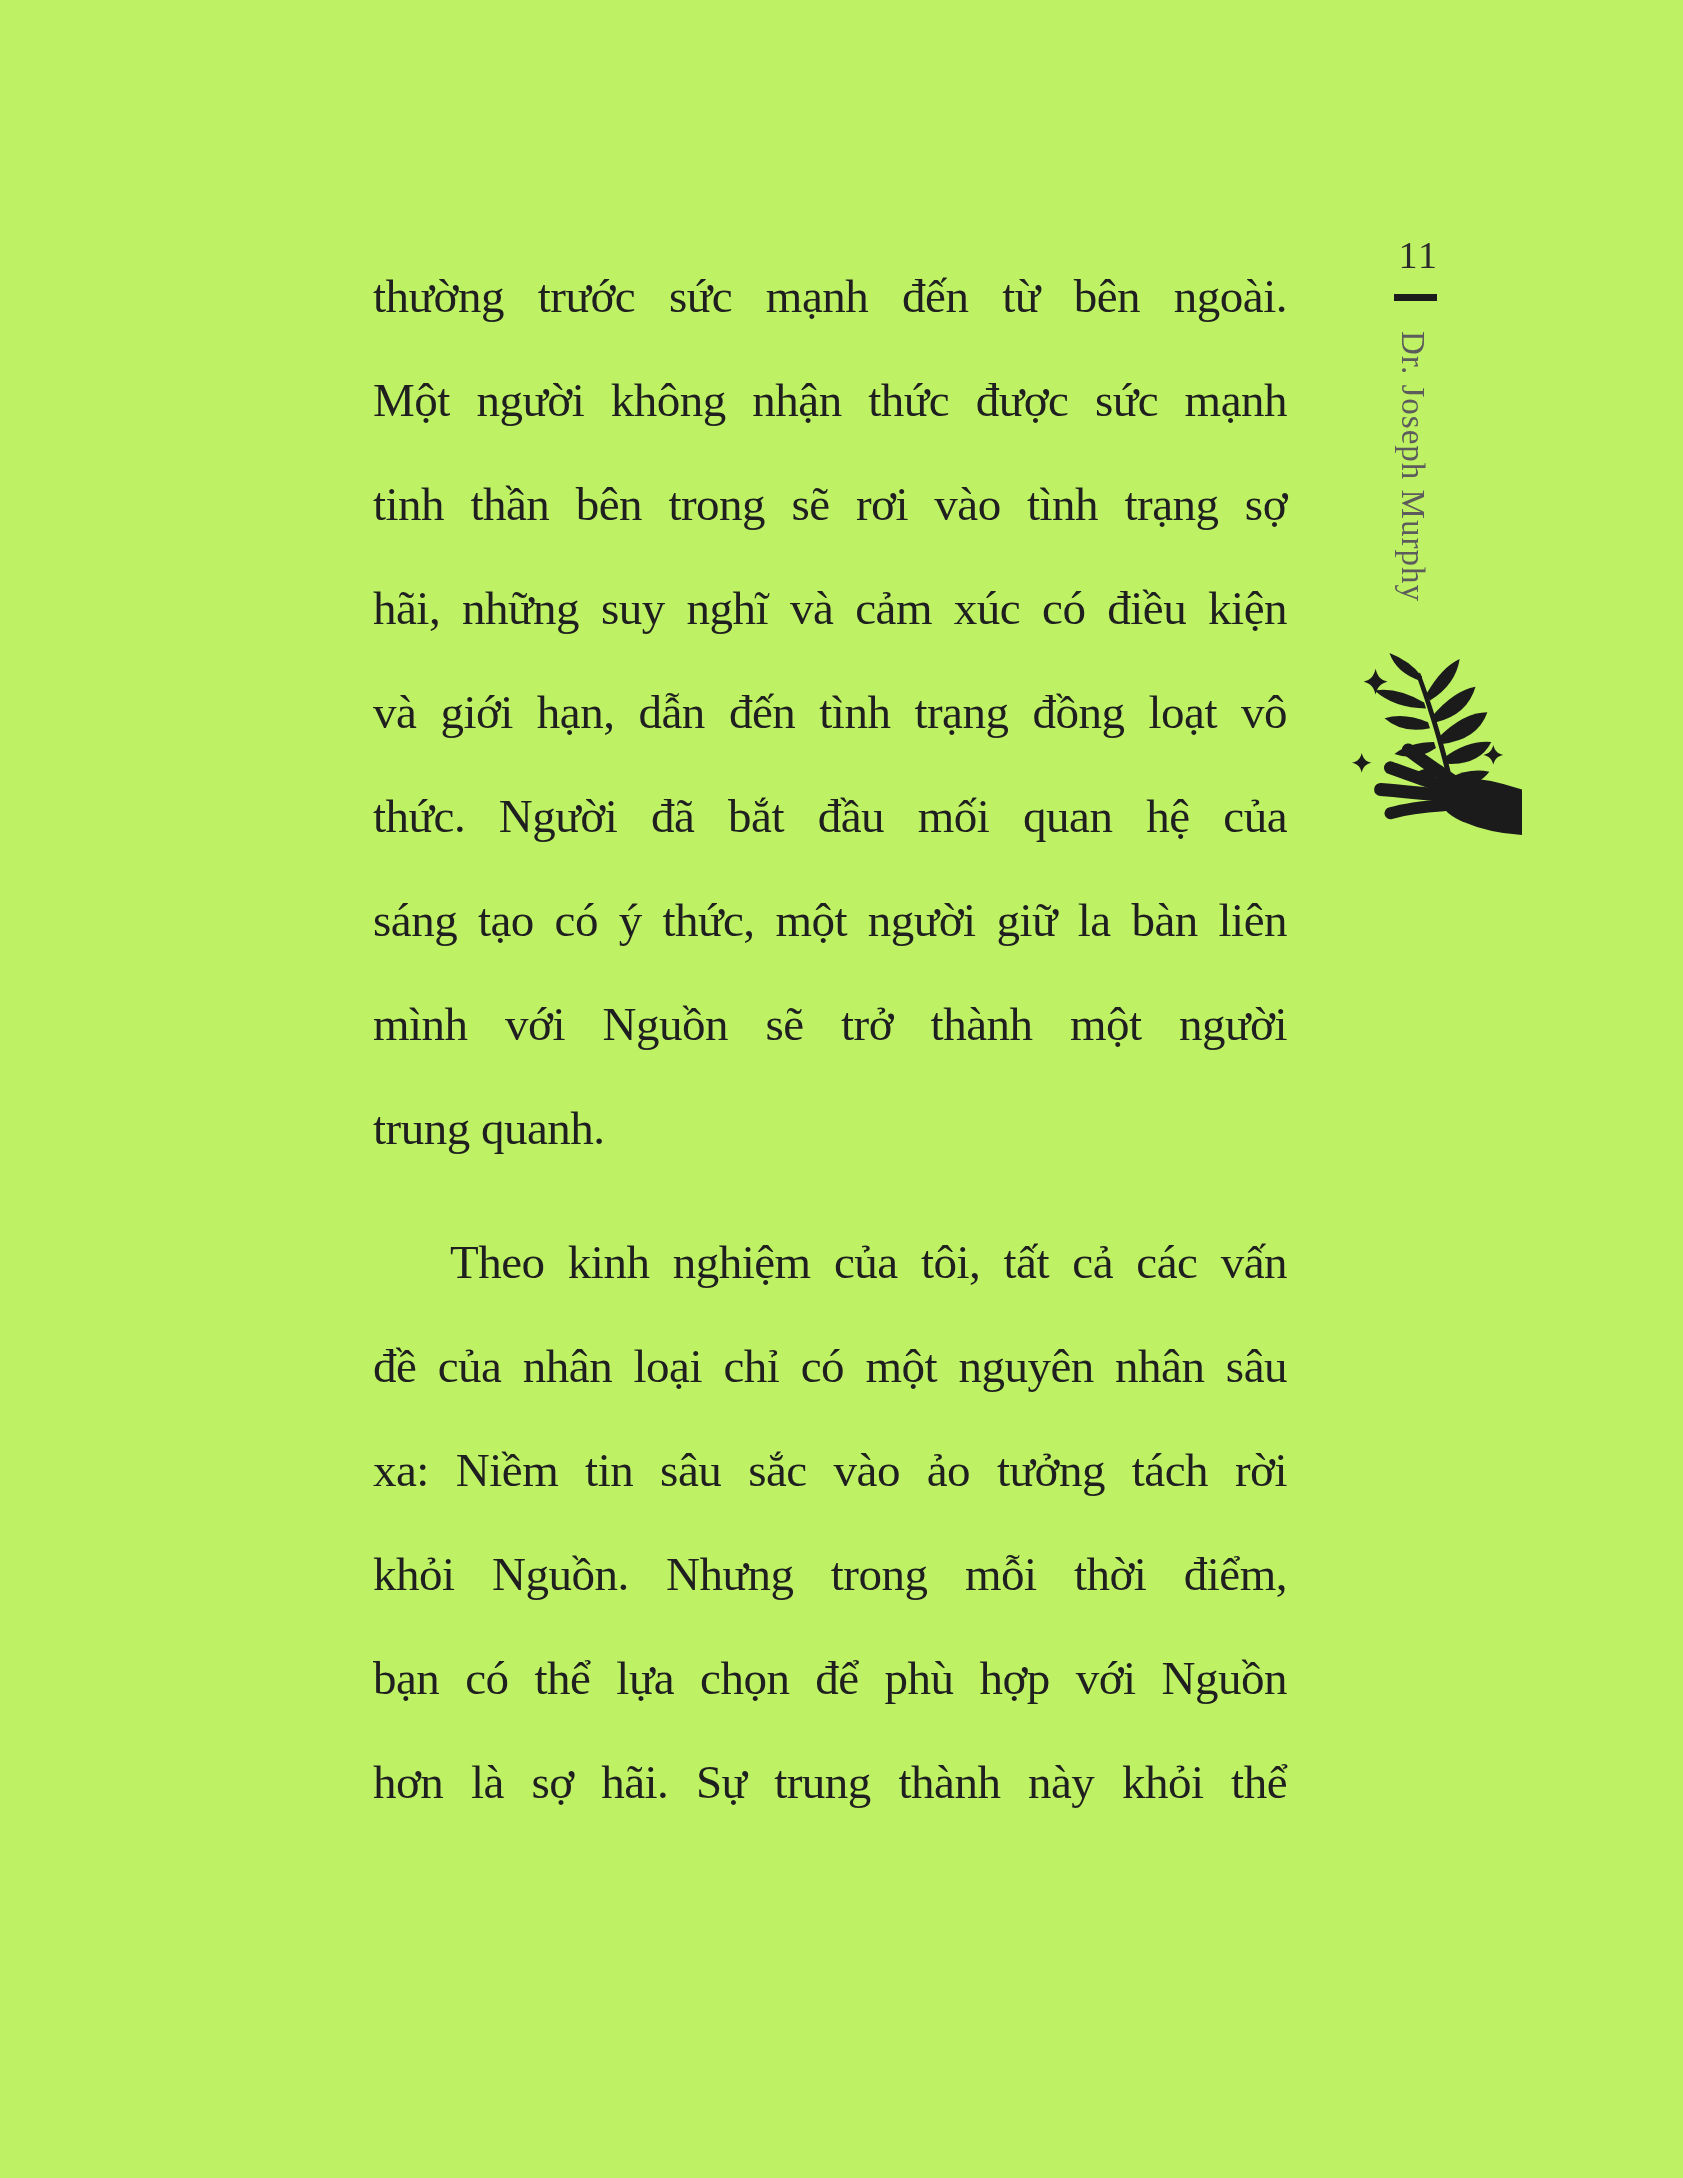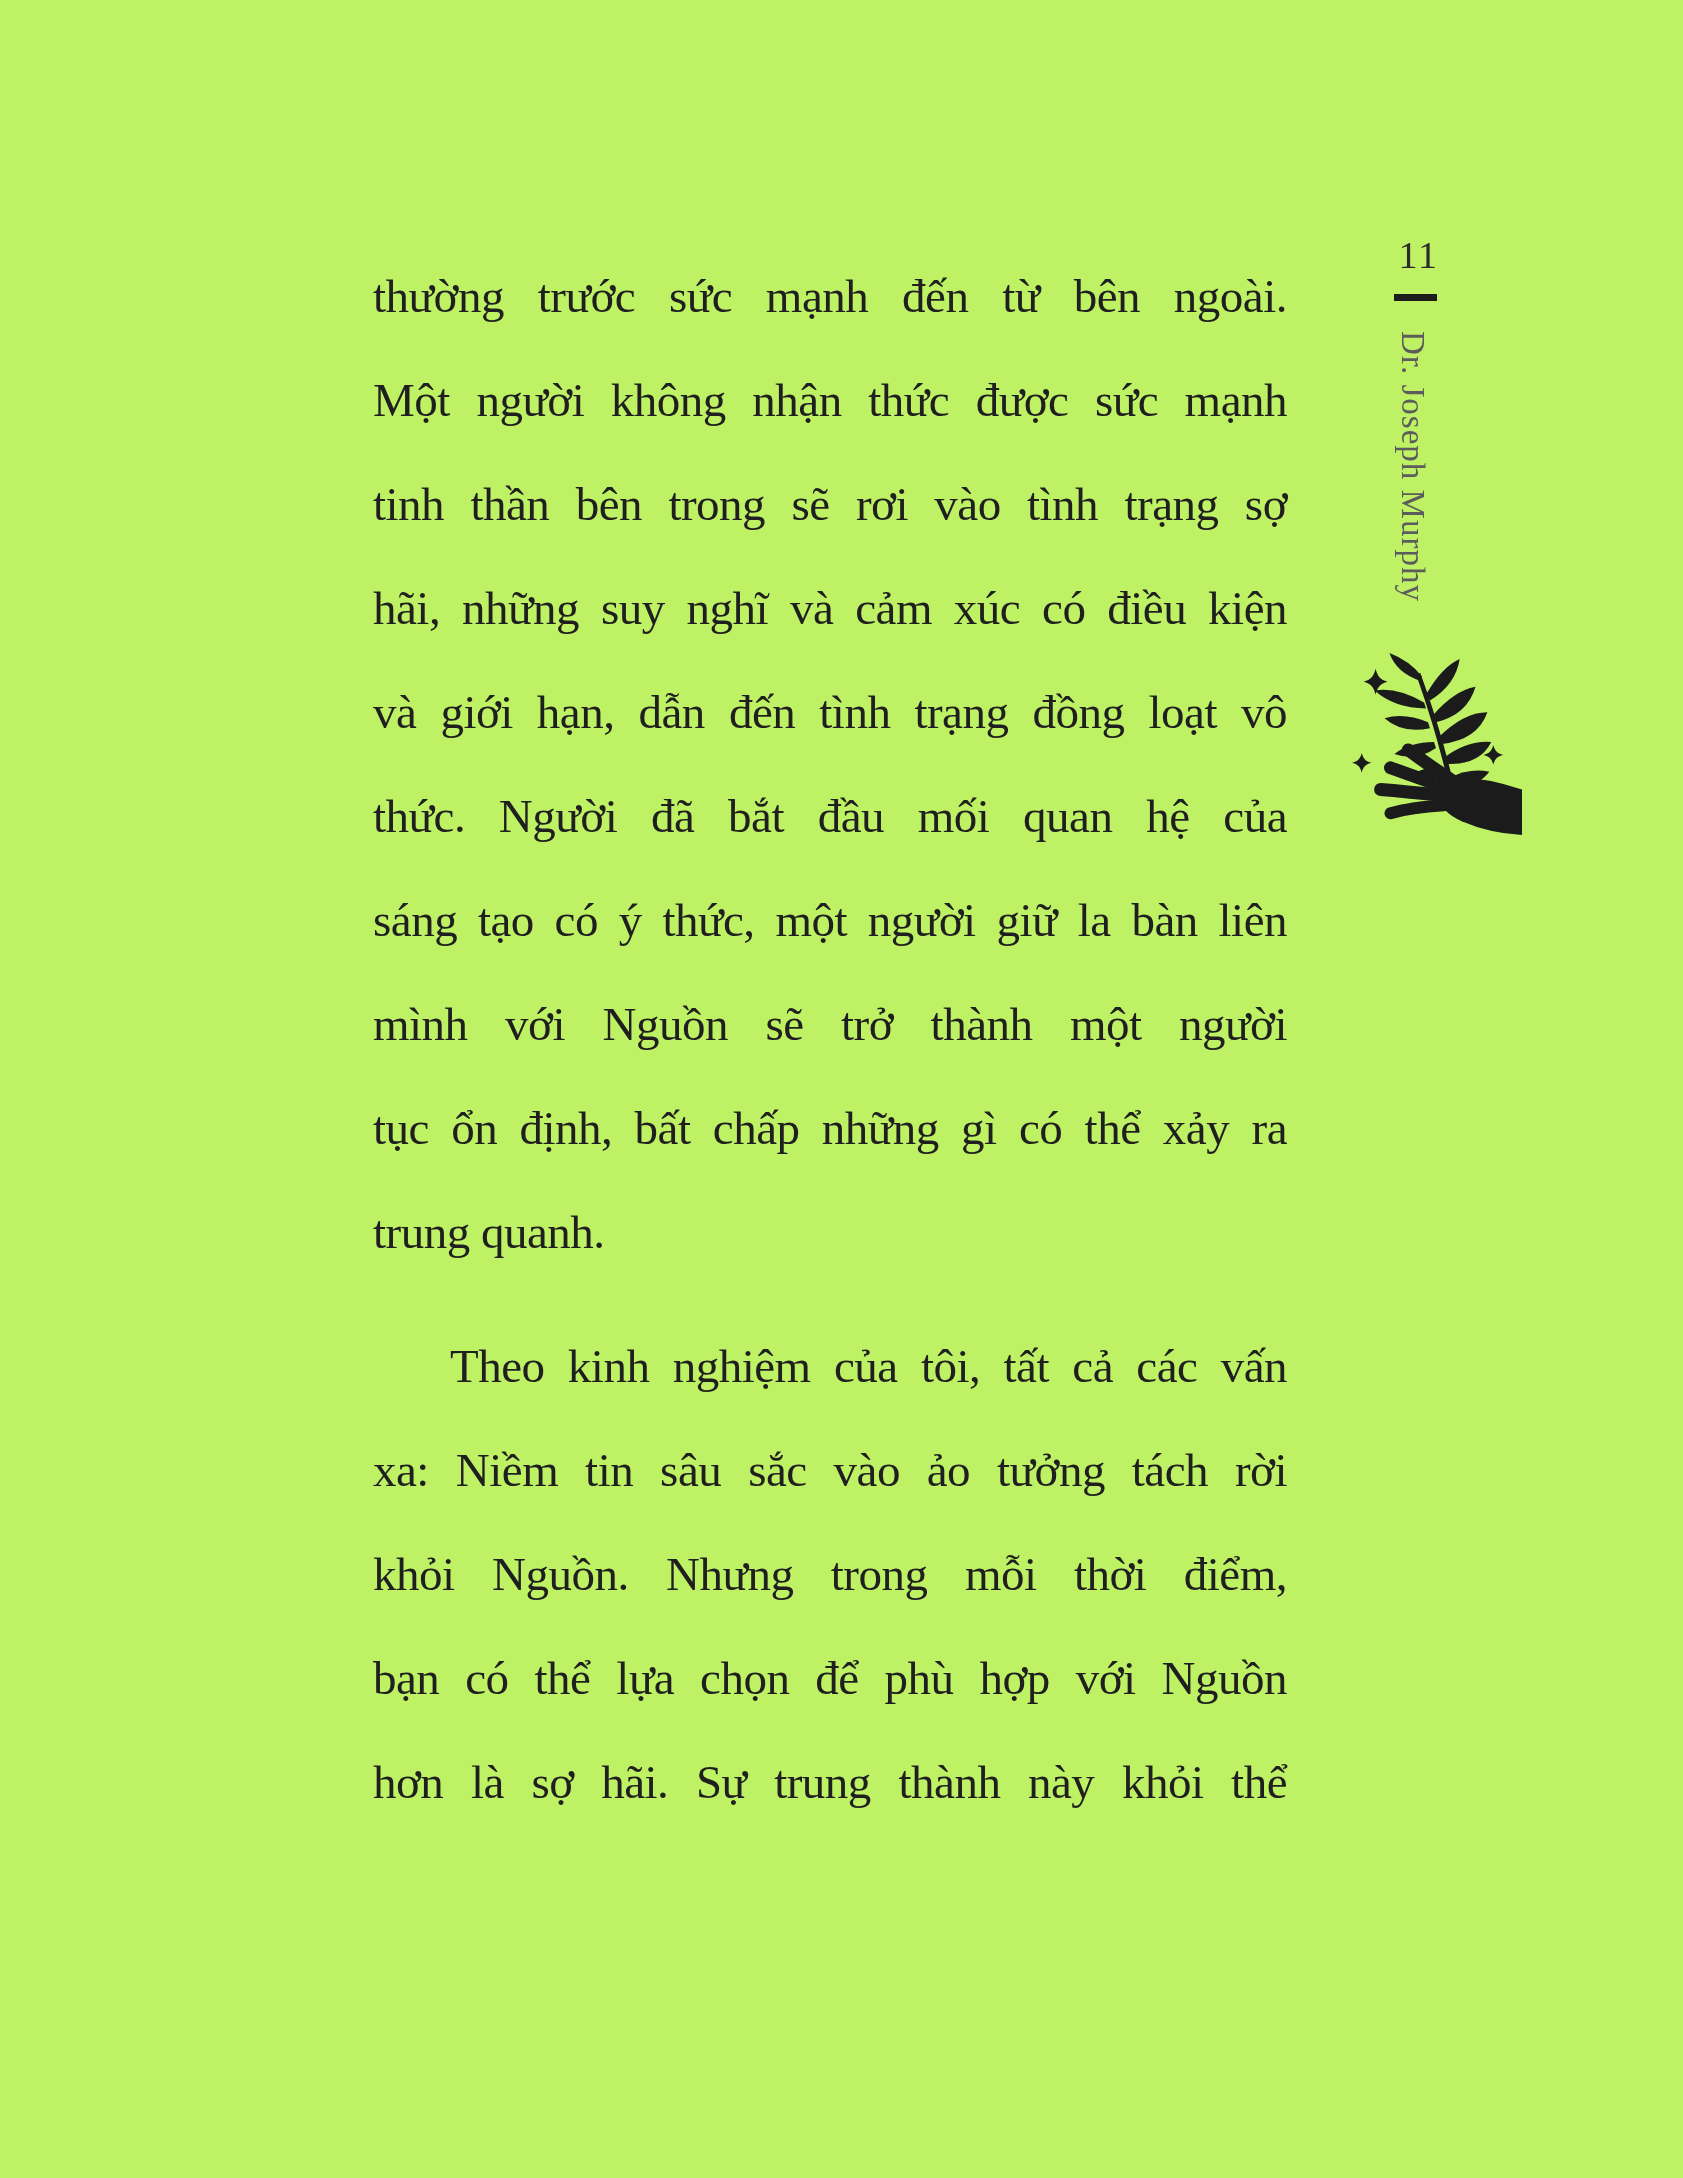--- a/index.html
+++ b/index.html
@@ -88,25 +88,25 @@
   <div class="text-block">
     <div class="para para-1">
       <div class="line">thường trước sức mạnh đến từ bên ngoài.</div>
       <div class="line">Một người không nhận thức được sức mạnh</div>
       <div class="line">tinh thần bên trong sẽ rơi vào tình trạng sợ</div>
       <div class="line">hãi, những suy nghĩ và cảm xúc có điều kiện</div>
       <div class="line">và giới hạn, dẫn đến tình trạng đồng loạt vô</div>
       <div class="line">thức. Người đã bắt đầu mối quan hệ của</div>
       <div class="line">sáng tạo có ý thức, một người giữ la bàn liên</div>
       <div class="line">mình với Nguồn sẽ trở thành một người</div>
-      <div class="line">tục ổn định, bất chấp những gì có thể xảy ra</div>
       <div class="line flush">trung quanh.</div>
     </div>
     <div class="para para-2">
       <div class="line indent">Theo kinh nghiệm của tôi, tất cả các vấn</div>
+      <div class="line">đề của nhân loại chỉ có một nguyên nhân sâu</div>
       <div class="line">xa: Niềm tin sâu sắc vào ảo tưởng tách rời</div>
       <div class="line">khỏi Nguồn. Nhưng trong mỗi thời điểm,</div>
       <div class="line">bạn có thể lựa chọn để phù hợp với Nguồn</div>
       <div class="line">hơn là sợ hãi. Sự trung thành này khỏi thể</div>
     </div>
   </div>
 
   <div class="page-number">11</div>
   <div class="page-number-rule"></div>
   <div class="author-sidebar">Dr. Joseph Murphy</div>

